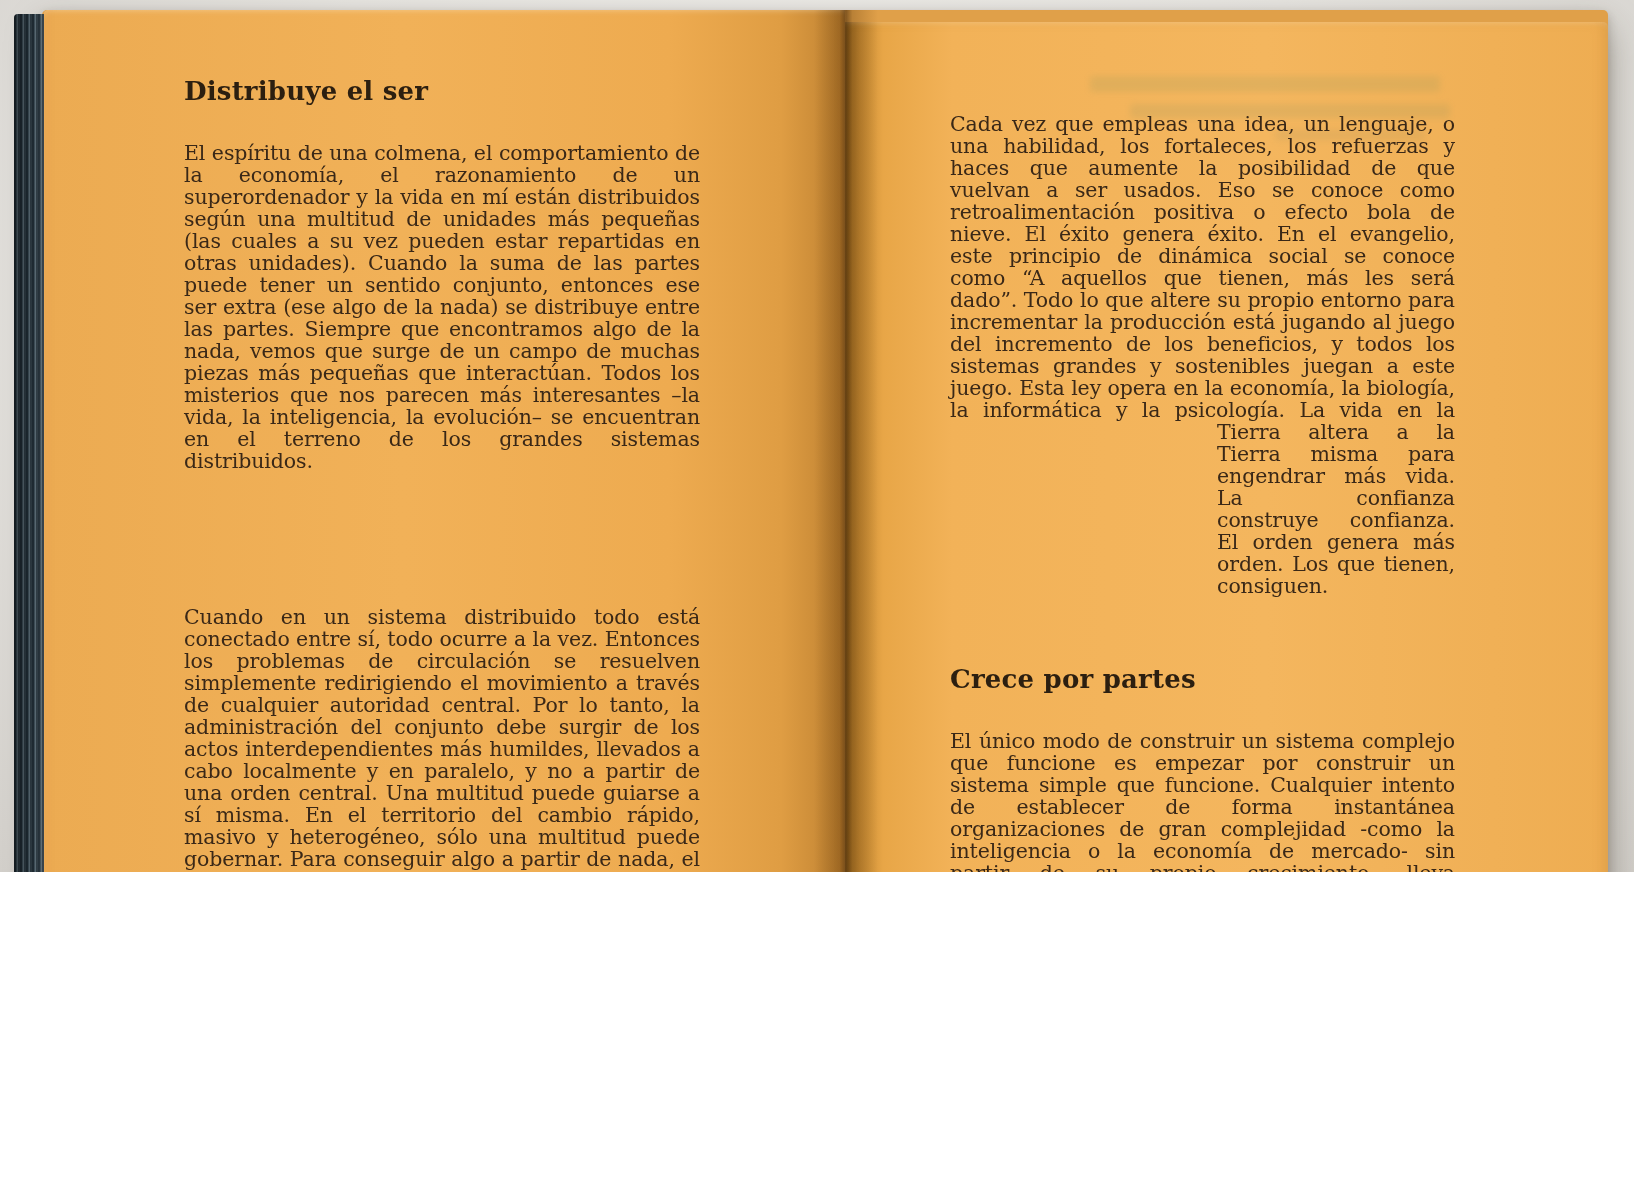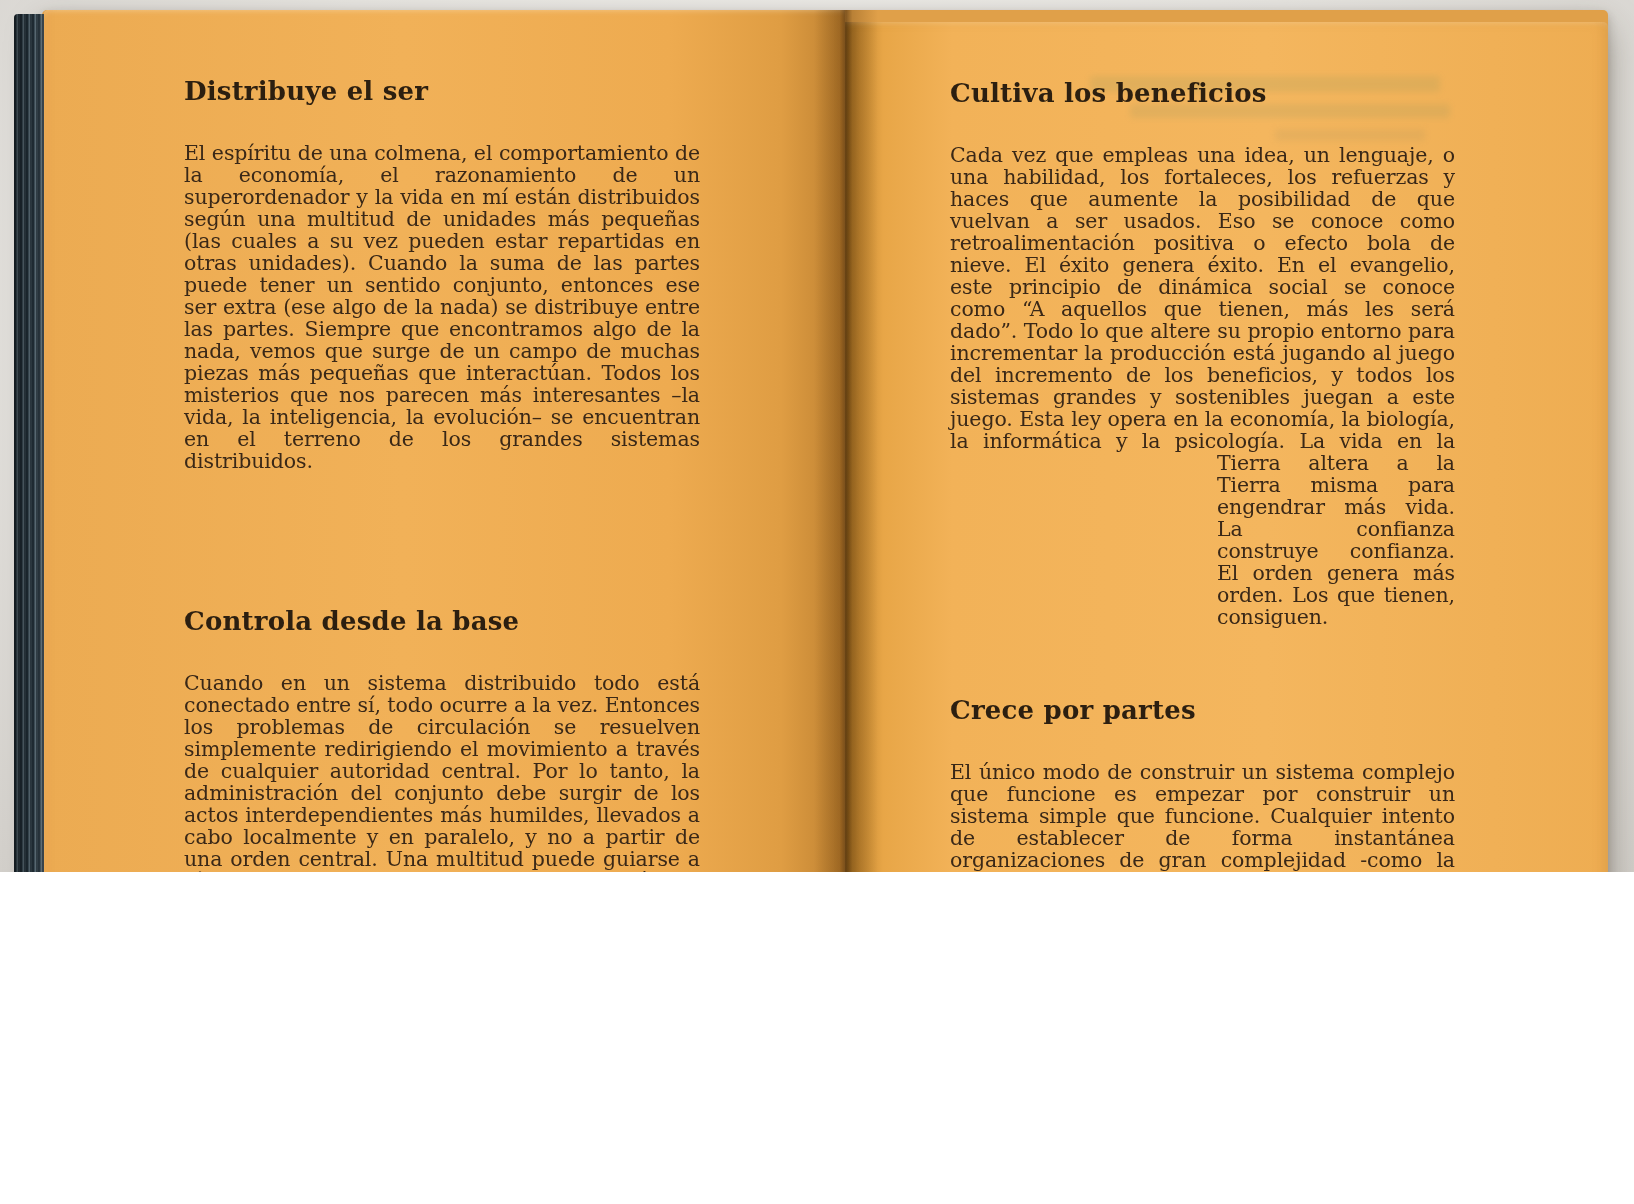--- a/index.html
+++ b/index.html
@@ -147,21 +147,20 @@
         <section class="section">
           <h2 class="heading">Distribuye el ser</h2>
           <div class="para-wrap">
             <span class="push-r"></span>
             <span class="block-r"></span>
             <p class="body-text">El espíritu de una colmena, el comportamiento de la economía, el razonamiento de un superordenador y la vida en mí están distribuidos según una multitud de unidades más pequeñas (las cuales a su vez pueden estar repartidas en otras unidades). Cuando la suma de las partes puede tener un sentido conjunto, entonces ese ser extra (ese algo de la nada) se distribuye entre las partes. Siempre que encontramos algo de la nada, vemos que surge de un campo de muchas piezas más pequeñas que interactúan. Todos los misterios que nos parecen más interesantes –la vida, la inteligencia, la evolución– se encuentran en el terreno de los grandes sistemas distribuidos.</p>
           </div>
         </section>
 
         <section class="section">
-          <h2 class="heading">Controla desde la base</h2>
           <div class="para-wrap">
             <p class="body-text">Cuando en un sistema distribuido todo está conectado entre sí, todo ocurre a la vez. Entonces los problemas de circulación se resuelven simplemente redirigiendo el movimiento a través de cualquier autoridad central. Por lo tanto, la administración del conjunto debe surgir de los actos interdependientes más humildes, llevados a cabo localmente y en paralelo, y no a partir de una orden central. Una multitud puede guiarse a sí misma. En el territorio del cambio rápido, masivo y heterogéneo, sólo una multitud puede gobernar. Para conseguir algo a partir de nada, el control debe descansar en la base.</p>
           </div>
         </section>
 
       </div>
 
       <div class="pagenum pagenum-left">138</div>
       <div class="imprint">oeste 013</div>
     </div>
@@ -170,21 +169,20 @@
 
       <div class="ghost">
         <span class="ghost-bar b1"></span>
         <span class="ghost-bar b2"></span>
         <span class="ghost-bar b3"></span>
       </div>
 
       <div class="content content-right">
 
         <section class="section">
-          <h2 class="heading">Cultiva los beneficios</h2>
           <div class="para-wrap">
             <span class="push-l"></span>
             <span class="block-l"></span>
             <p class="body-text">Cada vez que empleas una idea, un lenguaje, o una habilidad, los fortaleces, los refuerzas y haces que aumente la posibilidad de que vuelvan a ser usados. Eso se conoce como retroalimentación positiva o efecto bola de nieve. El éxito genera éxito. En el evangelio, este principio de dinámica social se conoce como “A aquellos que tienen, más les será dado”. Todo lo que altere su propio entorno para incrementar la producción está jugando al juego del incremento de los beneficios, y todos los sistemas grandes y sostenibles juegan a este juego. Esta ley opera en la economía, la biología, la informática y la psicología. La vida en la Tierra altera a la Tierra misma para engendrar más vida. La confianza construye confianza. El orden genera más orden. Los que tienen, consiguen.</p>
           </div>
         </section>
 
         <section class="section">
           <h2 class="heading">Crece por partes</h2>
           <div class="para-wrap">

